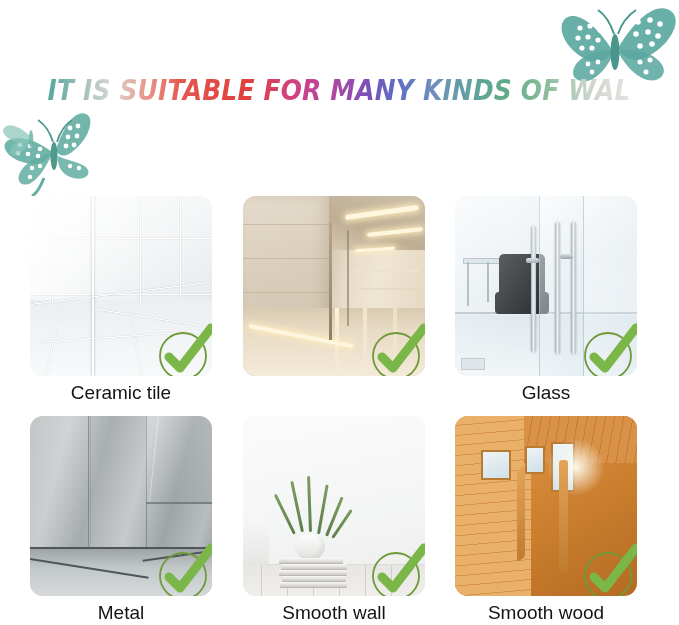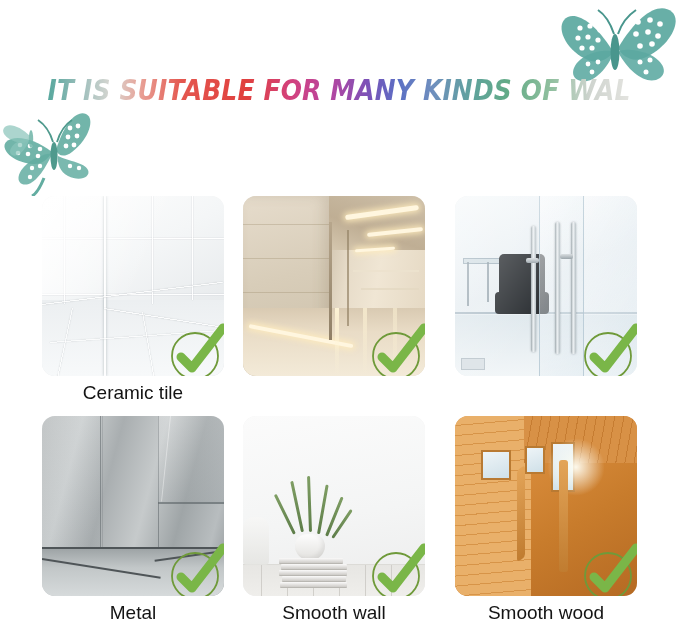--- a/index.html
+++ b/index.html
@@ -42,21 +42,21 @@
         #cfd4cf 93%,
         #e4e4e0 100%);
     -webkit-background-clip:text;background-clip:text;
     color:transparent;-webkit-text-fill-color:transparent;
   }
 
   
   .grid{position:absolute;left:0;top:196px;width:679px;}
   .row{position:relative;height:220px;}
   .cell{position:absolute;width:182px;}
-  .c1{left:42px;} .c2{left:243px;} .c3{left:455px;}
+  .c1{left:30px;} .c2{left:243px;} .c3{left:455px;}
   .thumb{
     position:relative;width:182px;height:180px;border-radius:13px;
     overflow:hidden;background:#f2f2f2;
   }
   .caption{
     width:182px;text-align:center;color:#141414;
     font-size:19px;line-height:30px;margin-top:2px;
     font-family:"Liberation Sans", sans-serif;
   }
 
@@ -340,20 +340,21 @@
           <div style="position:absolute;left:0;top:0;width:100%;height:100%;
                  background:linear-gradient(125deg,rgba(255,255,255,.45),rgba(255,255,255,0) 55%);"></div>
           <div style="position:absolute;left:6px;bottom:6px;width:22px;height:10px;
                  background:#dfe5e9;border:1px solid #c3ccd2;"></div>
         </div>
         <svg class="badge" viewBox="0 0 62 62">
           <circle cx="29" cy="34" r="23" fill="none" stroke="#6f9a3a" stroke-width="1.8"></circle>
           <path d="M15 35 L26 46 L57 6" fill="none" stroke="#7ab648" stroke-width="9" stroke-linecap="round" stroke-linejoin="round"></path>
         </svg>
       </div>
+      <div class="caption">Glass</div>
     </div>
   </div>
 
   <div class="row">
 
     <div class="cell c1">
       <div class="thumb">
         <div class="ph-metal">
           <div class="seam" style="left:58px;"></div>
           <div class="seam" style="left:60px;opacity:.4;"></div>

